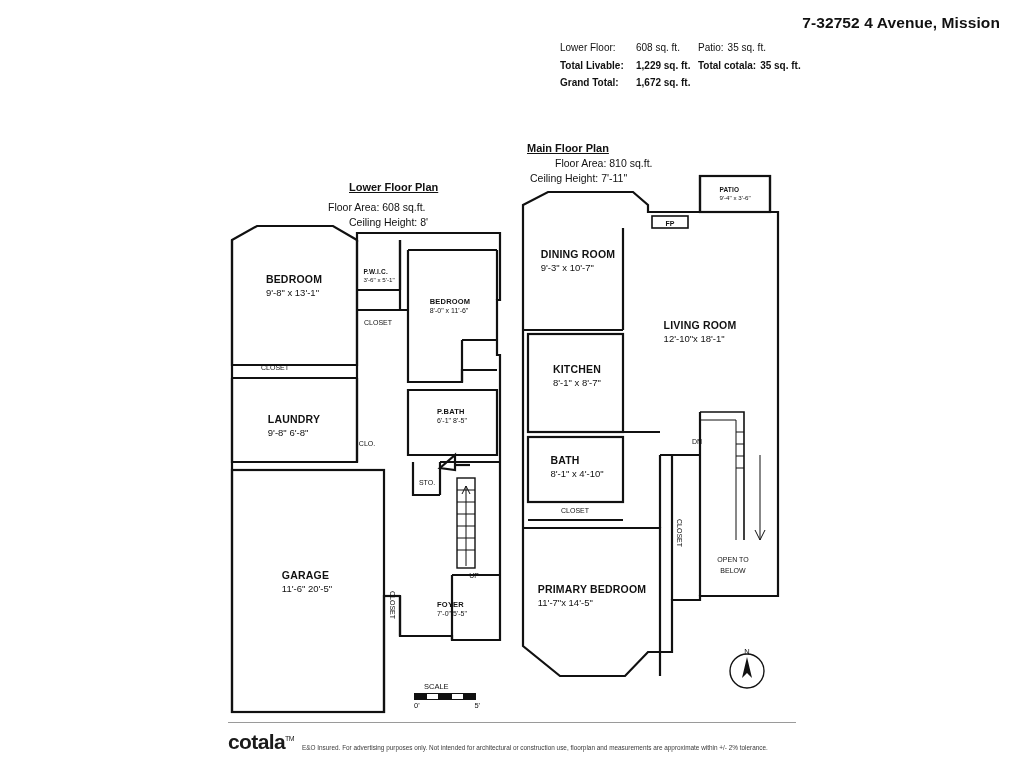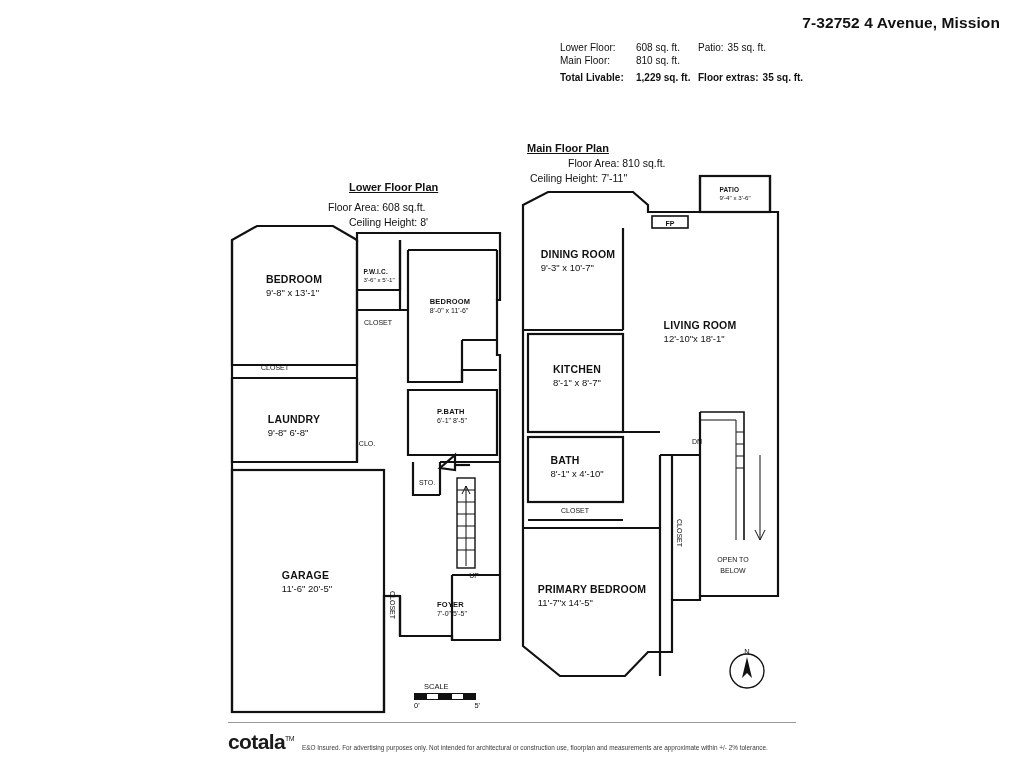--- a/index.html
+++ b/index.html
@@ -165,41 +165,41 @@
 
   <div class="header">
     <div class="header-title">7-32752 4 Avenue, Mission</div>
     <div class="summary">
       <div class="summary-row">
         <span class="sum-label">Lower Floor:</span>
         <span class="sum-value">608 sq. ft.</span>
         <span class="sum-label2">Patio:</span>
         <span class="sum-value2">35 sq. ft.</span>
       </div>
-      <div class="summary-row">
-        <span class="sum-label">Main Floor:</span>
-        <span class="sum-value">810 sq. ft.</span>
-      </div>
       <div class="gap-row"></div>
       <div class="summary-row bold">
         <span class="sum-label">Total Livable:</span>
         <span class="sum-value">1,229 sq. ft.</span>
-        <span class="sum-label2">Floor extras:</span>
+        <span class="sum-label2">Total cotala:</span>
         <span class="sum-value2">35 sq. ft.</span>
       </div>
       <div class="gap-row"></div>
+      <div class="summary-row bold">
+        <span class="sum-label">Grand Total:</span>
+        <span class="sum-value">1,672 sq. ft.</span>
+      </div>
     </div>
   </div>
 
   <div class="plan-heading" style="left:349px; top:181px;">Lower Floor Plan</div>
   <div class="plan-sub" style="left:328px; top:200px;">Floor Area:  608 sq.ft.</div>
   <div class="plan-sub" style="left:349px; top:215px;">Ceiling Height: 8'</div>
 
   <div class="plan-heading" style="left:527px; top:142px;">Main Floor Plan</div>
-  <div class="plan-sub" style="left:540px; top:156px;padding-left:28px;">Floor Area: 810 sq.ft.</div>
+  <div class="plan-sub" style="left:527px; top:156px;padding-left:28px;">Floor Area: 810 sq.ft.</div>
   <div class="plan-sub" style="left:530px; top:171px;">Ceiling Height: 7'-11"</div>
 
   <svg class="plan-svg" width="1024" height="768" viewBox="0 0 1024 768">
     <g fill="none" stroke="#111111" stroke-width="2.2" stroke-linejoin="miter">
 
       <path d="M232,240 L257,226 L333,226 L357,240 L357,233 L500,233
                L500,300 L497,300 L497,355 L500,355 L500,640
                L452,640 L452,636 L400,636 L400,596 L384,596 L384,712
                L232,712 Z"></path>
 

